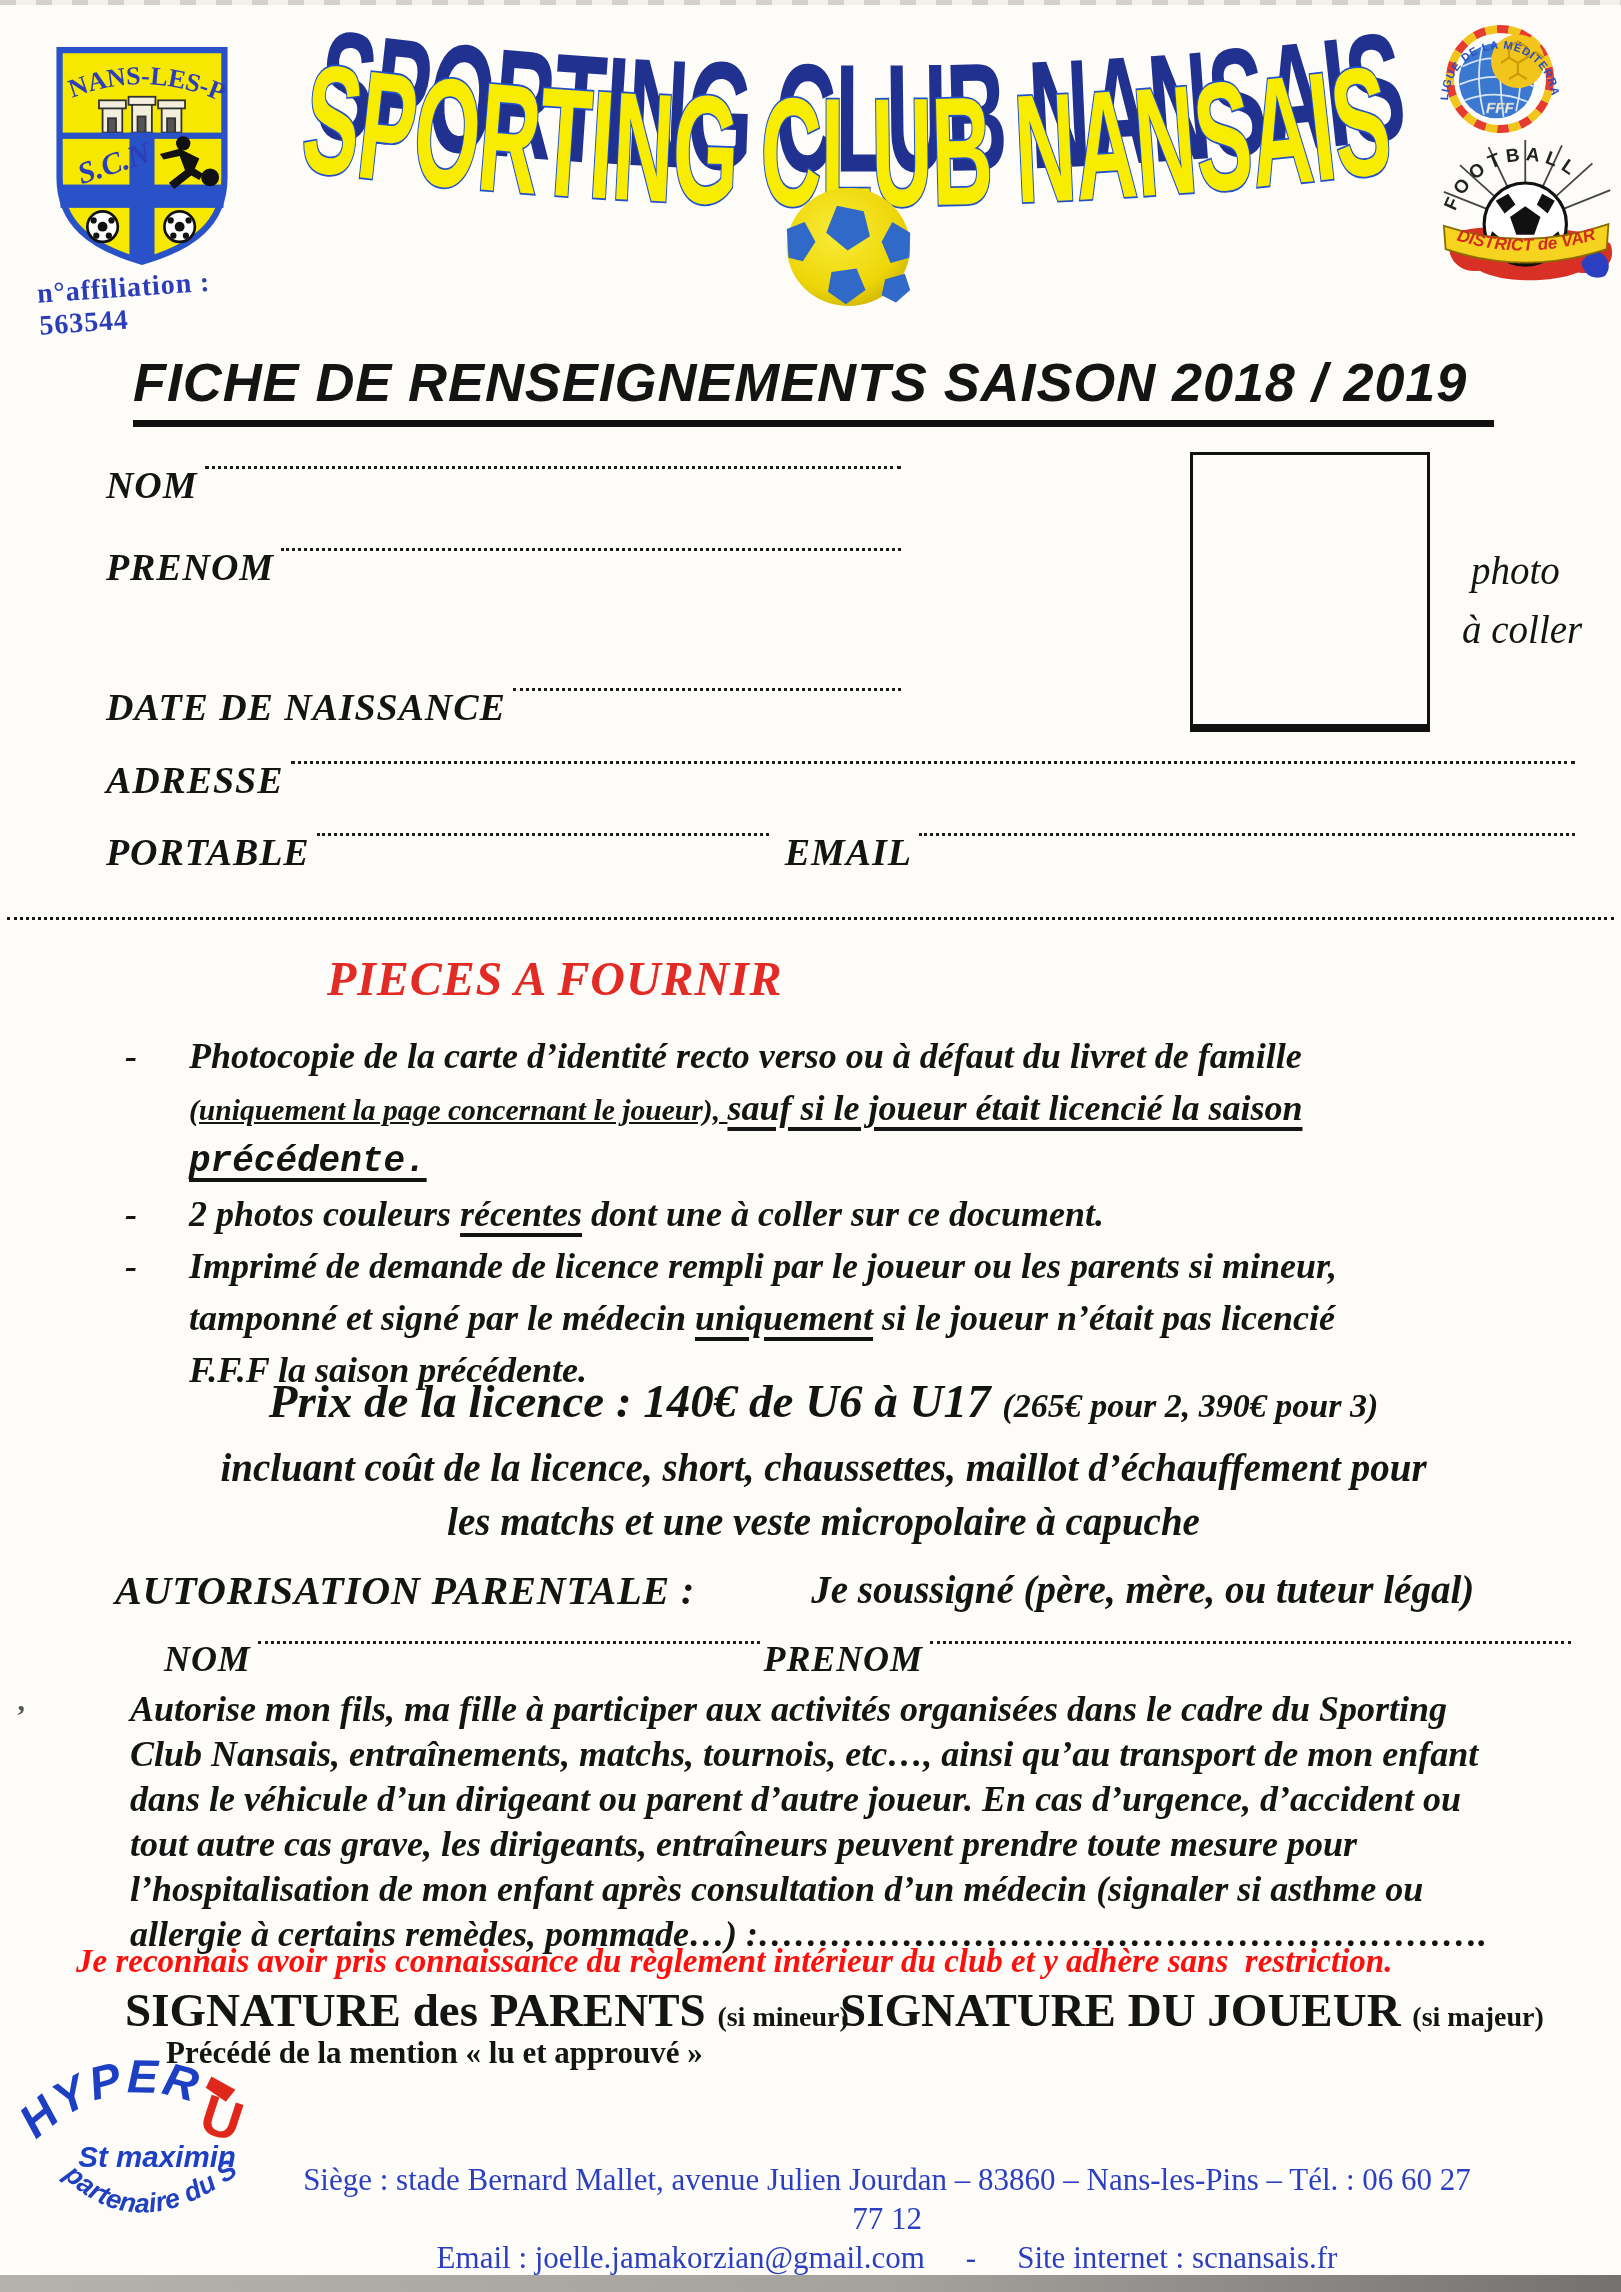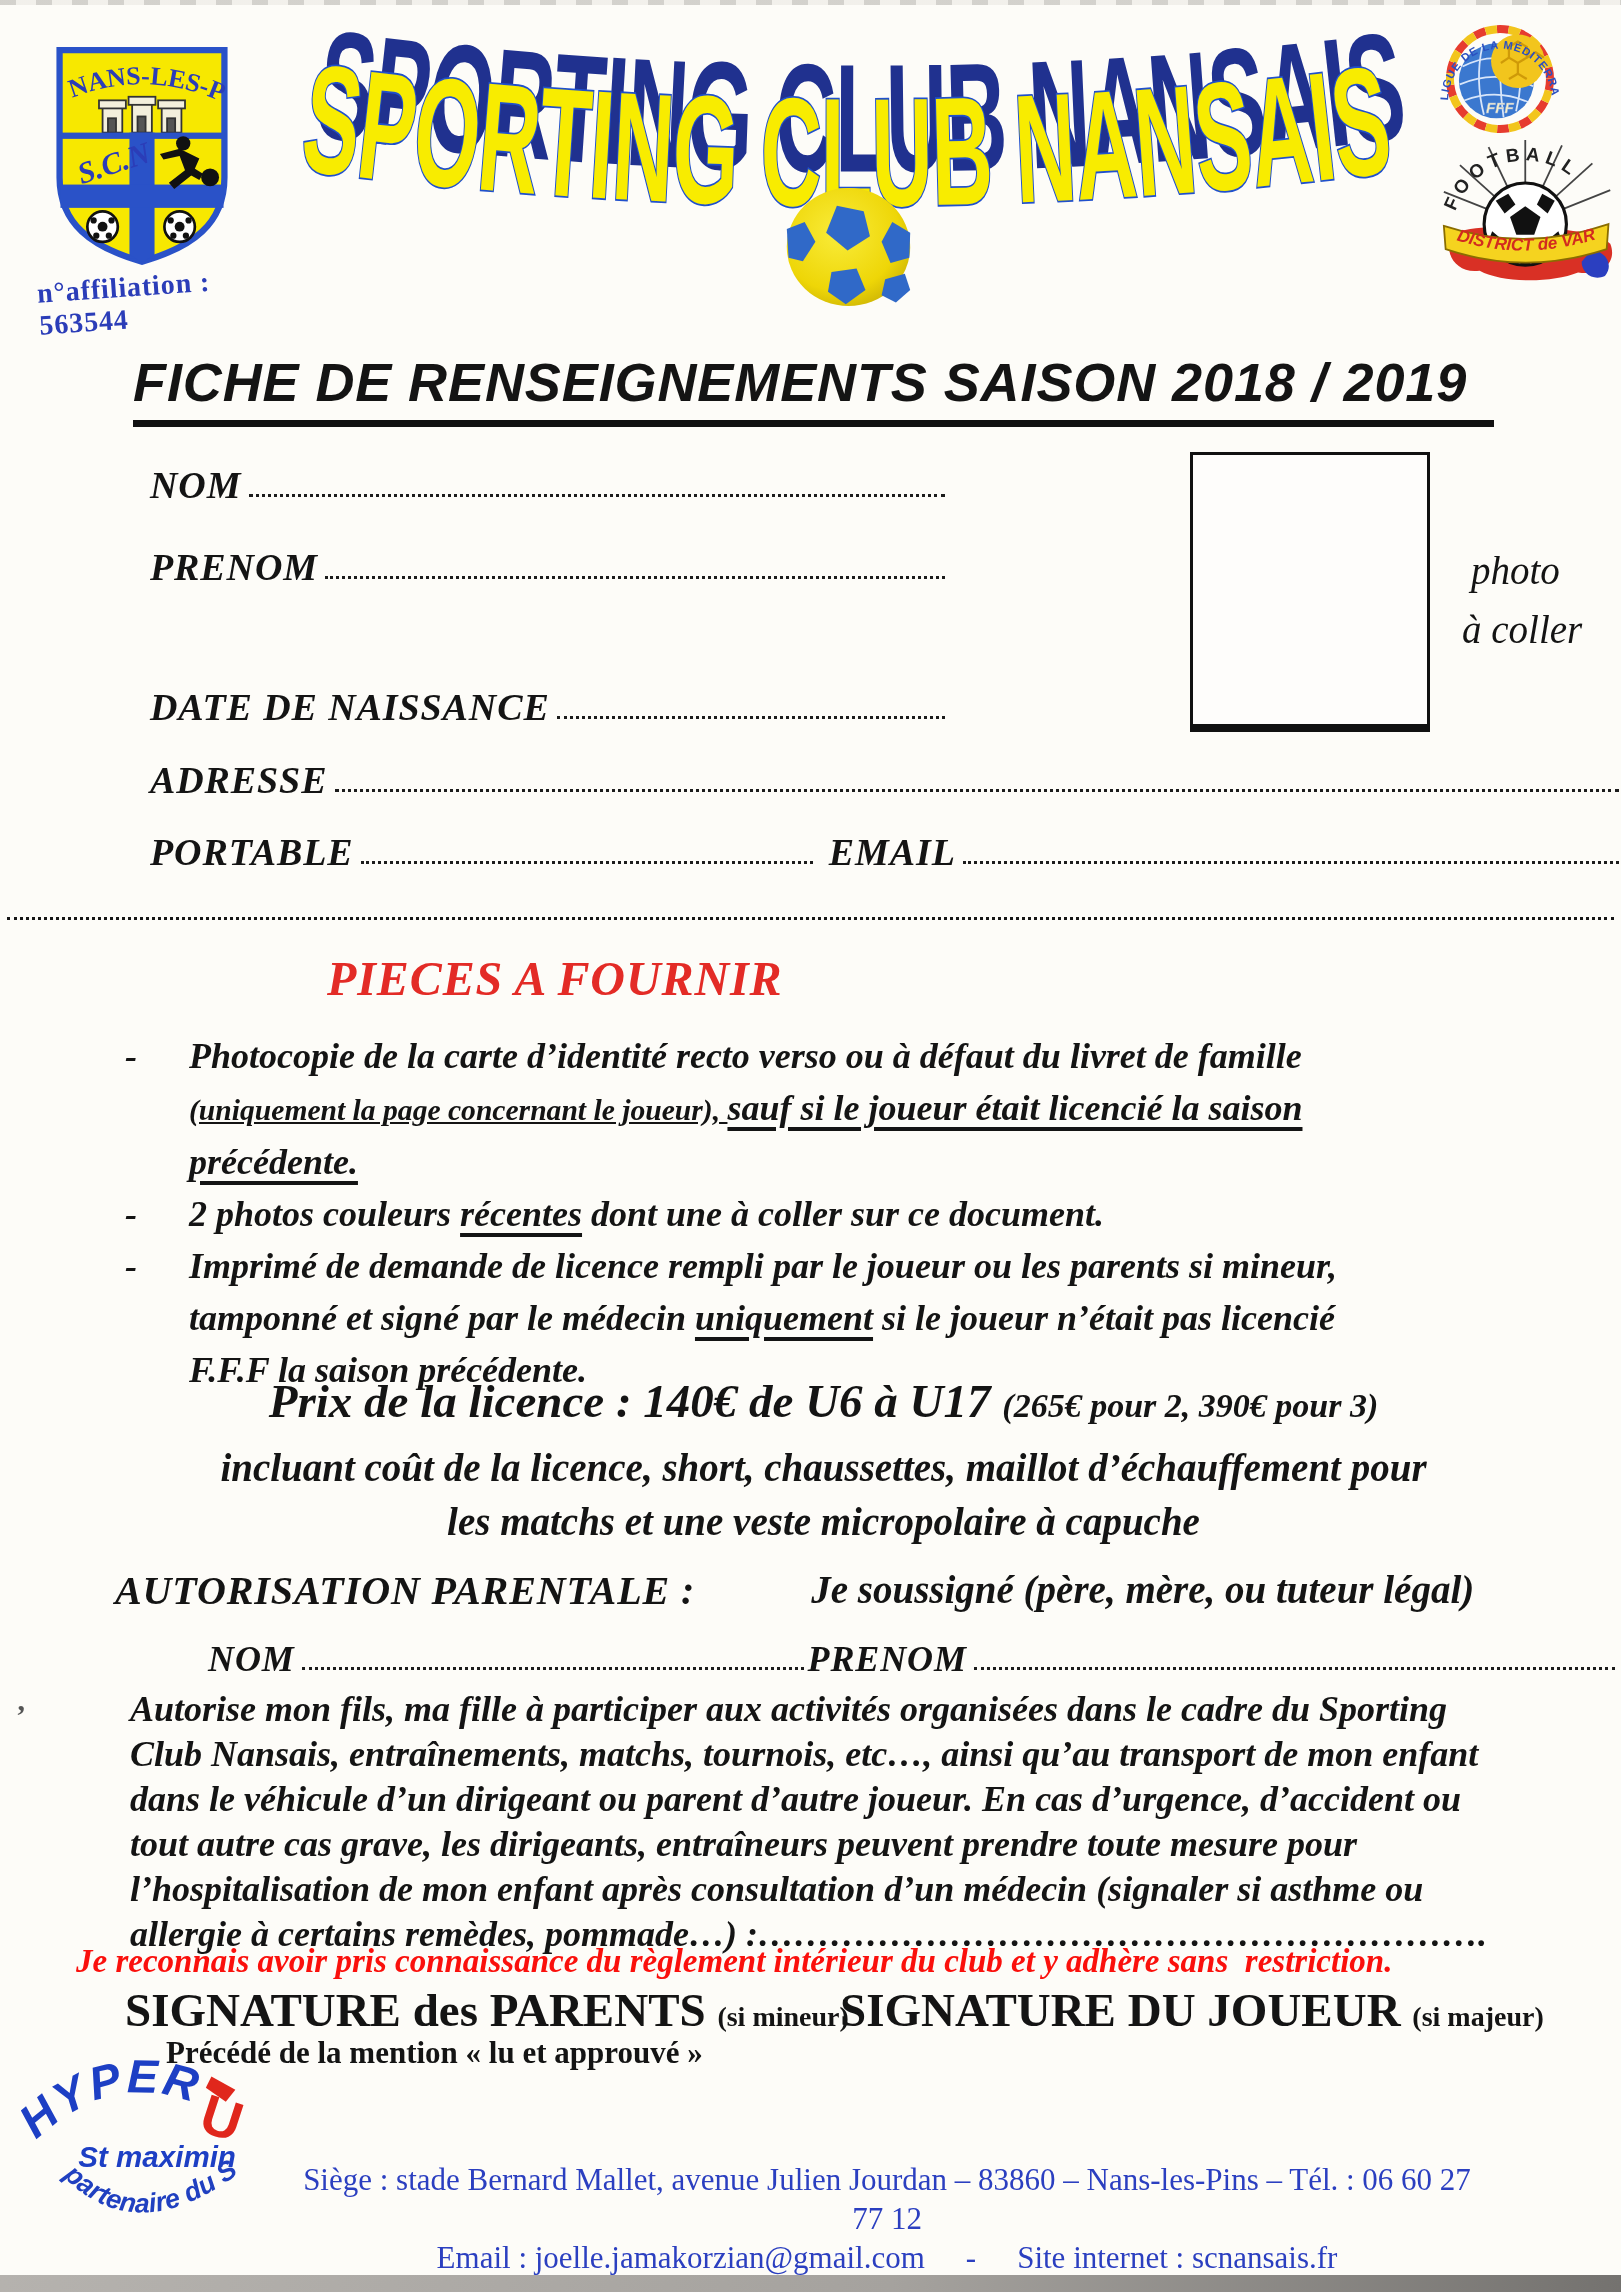--- a/index.html
+++ b/index.html
@@ -29,22 +29,22 @@
   .title-ball { position:absolute; left:785px; top:186px; }
   .ligue-logo { position:absolute; left:1430px; top:12.5px; }
   .district-logo { position:absolute; left:1417px; top:138px; }
 
   
   .form-title { position:absolute; left:133px; top:351px; width:1361px; text-align:left;
     font-family:"Liberation Sans", sans-serif; font-weight:700; font-style:italic;
     font-size:54px; letter-spacing:0.9px; padding-bottom:7.2px; border-bottom:7.2px solid #111; white-space:nowrap; }
 
   
-  .field-row { position:absolute; display:flex; align-items:flex-end;
-    font-weight:700; font-style:italic; font-size:38px; letter-spacing:0.9px;margin-left:44px; }
+  .field-row { position:absolute; display:flex; align-items:flex-start;
+    font-weight:700; font-style:italic; font-size:38px; letter-spacing:0.9px; }
   .field-row .lbl { white-space:nowrap; line-height:1; }
   .dots { flex:1 1 auto; border-bottom:3.6px dotted #1c1c1c; margin:0 3.6px 7.2px 7.2px; min-width:36px; }
   .dots-fixed { flex:0 0 452px; }
   .lbl-2 { margin-left:12.5px; }
 
   .photo-box { position:absolute; left:1190px; top:452px; width:240px; height:280px;
     border:3.6px solid #111; border-bottom-width:8px; background:#fefdfb; }
   .photo-cap1 { position:absolute; left:1471px; top:548px; font-style:italic; font-size:39px; }
   .photo-cap2 { position:absolute; left:1462px; top:607px; font-style:italic; font-size:39px; }
 
@@ -275,21 +275,21 @@
 
   <div class="bullets" data-interactable="false">
     <div class="bullet" data-interactable="false">
       <span class="dash" data-interactable="false">-</span>
       <span class="btxt">
         <span style="display:block;" data-interactable="false">Photocopie de la carte d’identité recto verso ou à défaut du livret de famille</span>
         <span style="display:block;">
           <span class="small-inline" data-interactable="false">(uniquement la page concernant le joueur), </span>
           <span class="u" data-interactable="false">sauf si le joueur était licencié la saison</span>
         </span>
-        <span style="display:block;">
+        <span style="display:block;font-family:Liberation Mono, monospace;">
           <span class="u" data-interactable="false">précédente.</span>
         </span>
       </span>
     </div>
     <div class="bullet" data-interactable="false">
       <span class="dash" data-interactable="false">-</span>
       <span class="btxt">
         <span data-interactable="false">2 photos couleurs </span><span class="u" data-interactable="false">récentes</span><span data-interactable="false"> dont une à coller sur ce document.</span>
       </span>
     </div>

